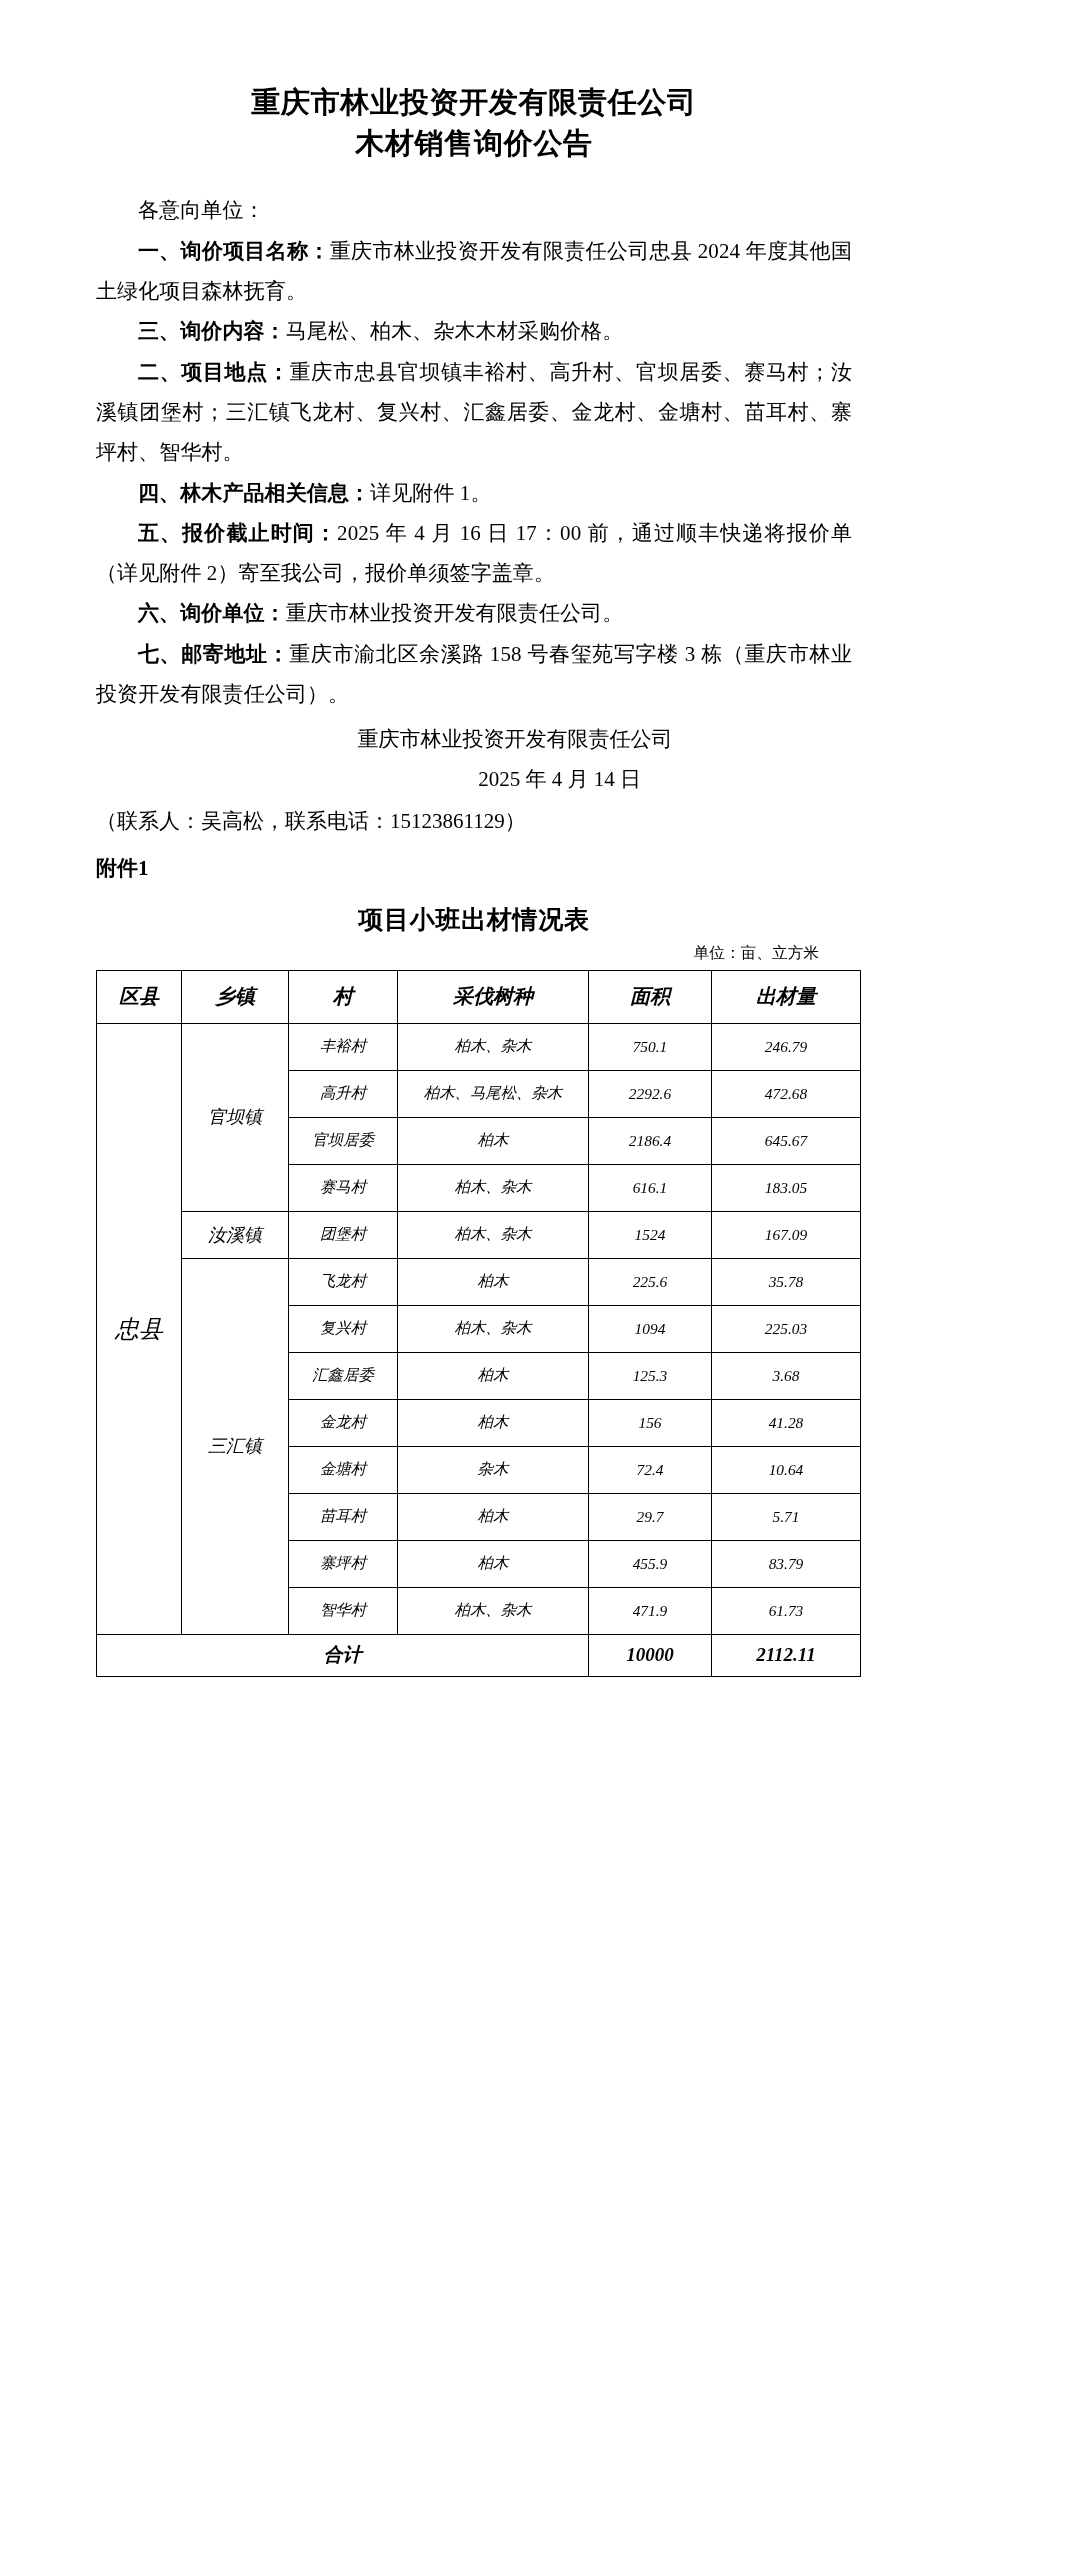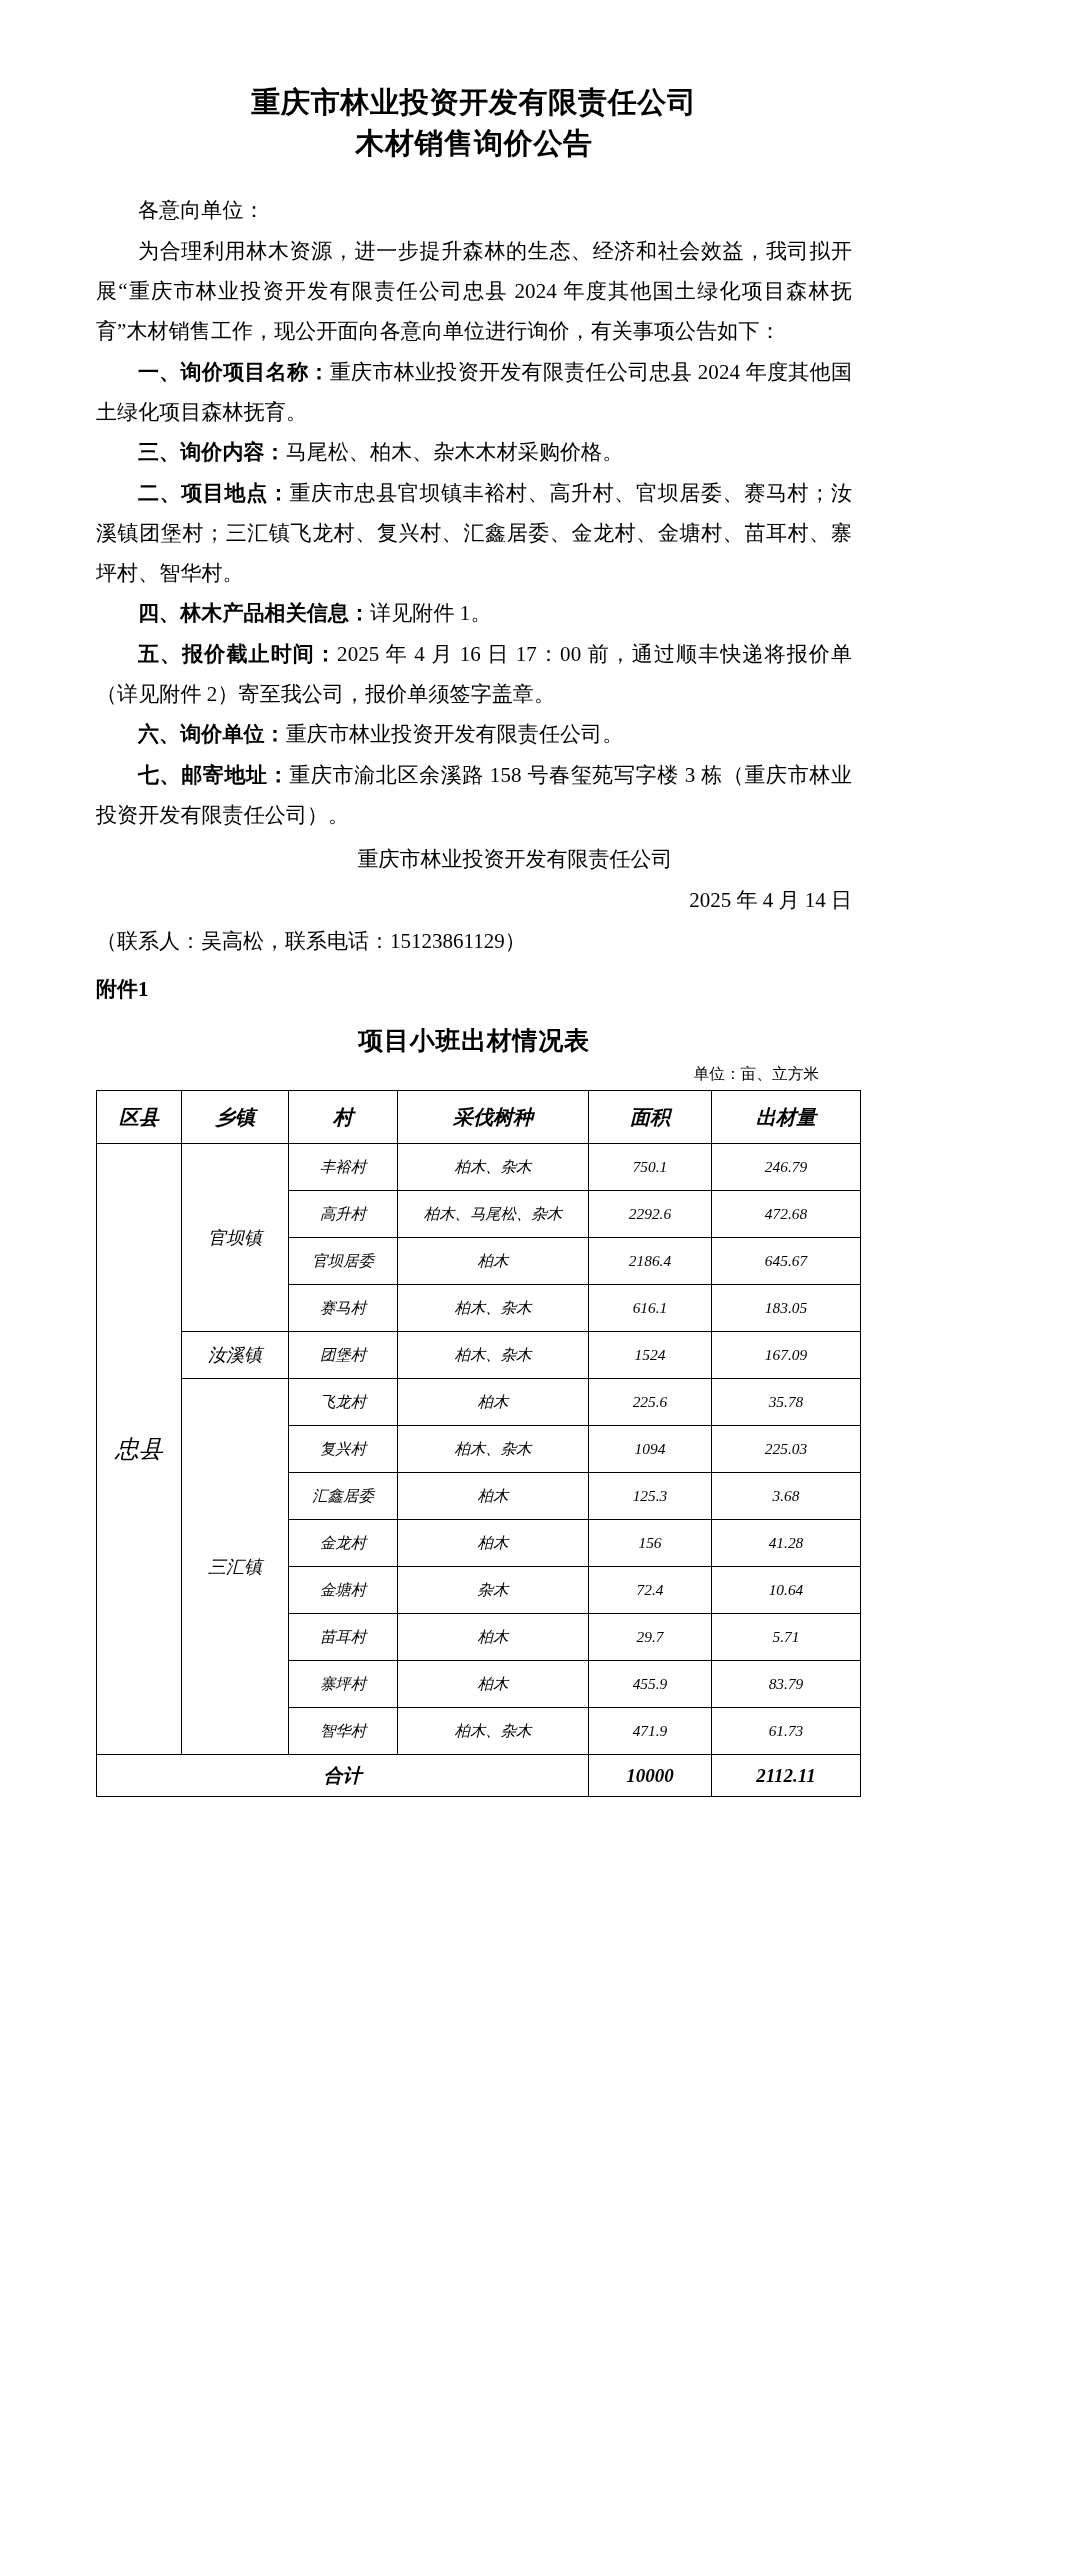--- a/index.html
+++ b/index.html
@@ -48,21 +48,21 @@
   .sig-block {
     margin-top: 4.1px;
     font-size: 21px;
     line-height: 1.92;
   }
   .sig-line {
     text-align: center;
     padding-left: 82px;
   }
   .sig-line2 {
-    text-align: right;
+    text-align: center;
     padding-left: 171px;
   }
   .contact-line {
     margin-top: 1.4px;
     font-size: 21px;
     line-height: 1.92;
     text-indent: 0;
   }
   .attach-label {
     margin-top: 9.6px;
@@ -130,21 +130,20 @@
 
   <div class="doc-title">
     <span class="line">重庆市林业投资开发有限责任公司</span>
     <span class="line">木材销售询价公告</span>
   </div>
 
   <div class="body-block">
 
     <p class="indent">各意向单位：</p>
 
-    <p class="indent">为合理利用林木资源，进一步提升森林的生态、经济和社会效益，我司拟开展“重庆市林业投资开发有限责任公司忠县 2024 年度其他国土绿化项目森林抚育”木材销售工作，现公开面向各意向单位进行询价，有关事项公告如下：</p>
 
     <p class="indent"><span class="b">一、询价项目名称：</span><span>重庆市林业投资开发有限责任公司忠县 2024 年度其他国土绿化项目森林抚育。</span></p>
 
     <p class="indent"><span class="b">三、询价内容：</span><span>马尾松、柏木、杂木木材采购价格。</span></p>
 
     <p class="indent"><span class="b">二、项目地点：</span><span>重庆市忠县官坝镇丰裕村、高升村、官坝居委、赛马村；汝溪镇团堡村；三汇镇飞龙村、复兴村、汇鑫居委、金龙村、金塘村、苗耳村、寨坪村、智华村。</span></p>
 
     <p class="indent"><span class="b">四、林木产品相关信息：</span><span>详见附件 1。</span></p>
 
     <p class="indent"><span class="b">五、报价截止时间：</span><span>2025 年 4 月 16 日 17：00 前，通过顺丰快递将报价单（详见附件 2）寄至我公司，报价单须签字盖章。</span></p>

